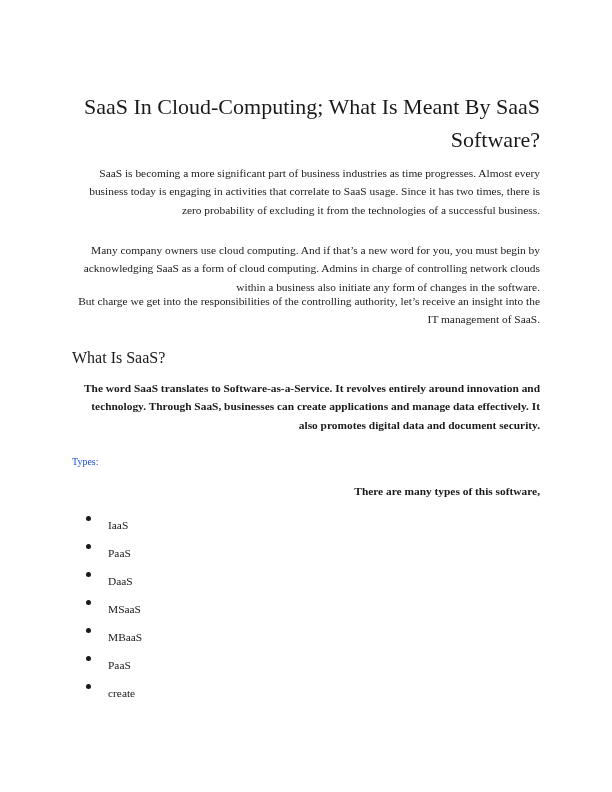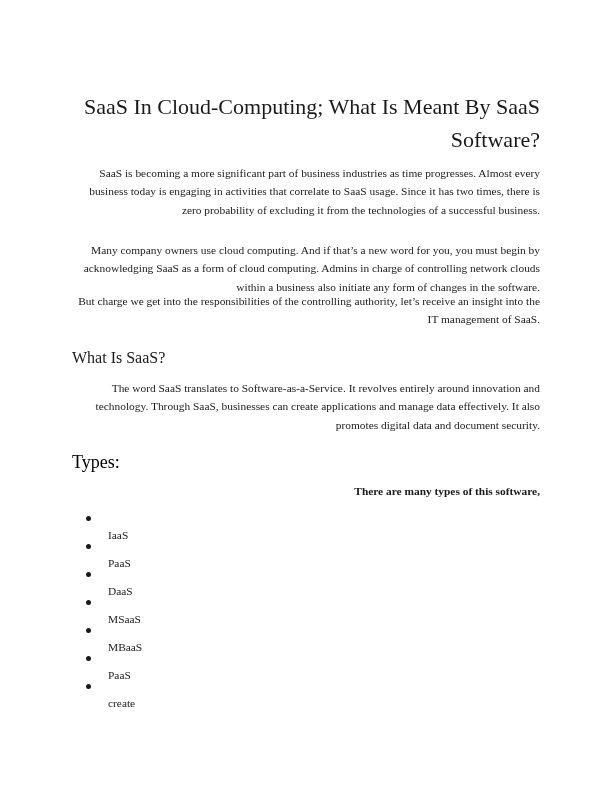--- a/index.html
+++ b/index.html
@@ -48,25 +48,25 @@
       left: 0;
       font-size: 16px;
       line-height: 20px;
       margin: 0;
       font-weight: normal;
       color: #1a1a1a;
     }
     .h3 {
       position: absolute;
       left: 0;
-      font-size: 18px;
+      font-size: 10px;
       line-height: 20px;
       margin: 0;
       font-weight: normal;
-      color: #000000;
+      color: #1d4ed8;
     }
     .list {
       position: absolute;
       left: 0;
       top: 510px;
       margin: 0;
       padding: 0;
       list-style: none;
     }
     .list-item {
@@ -80,40 +80,40 @@
       left: 14px;
       top: 6px;
       width: 5px;
       height: 5px;
       border-radius: 50%;
       background: #1a1a1a;
     }
     .item-label {
       position: absolute;
       left: 36px;
-      top: 16px;
+      top: 6px;
       white-space: nowrap;
     }
   </style>
 </head>
 <body>
 
 <div class="page">
 
   <h1 class="title">SaaS In Cloud-Computing; What Is Meant By SaaS Software?</h1>
 
   <p class="para" style="top:164px;">SaaS is becoming a more significant part of business industries as time progresses. Almost every business today is engaging in activities that correlate to SaaS usage. Since it has two times, there is zero probability of excluding it from the technologies of a successful business.</p>
 
   <p class="para" style="top:221px;margin-top:20px;">Many company owners use cloud computing. And if that’s a new word for you, you must begin by acknowledging SaaS as a form of cloud computing. Admins in charge of controlling network clouds within a business also initiate any form of changes in the software.</p>
 
   <p class="para" style="top:292px;">But charge we get into the responsibilities of the controlling authority, let’s receive an insight into the IT management of SaaS.</p>
 
   <h2 class="h2" style="top:348px;">What Is SaaS?</h2>
 
-  <p class="para" style="top:379px;">The word SaaS translates to Software-as-a-Service. It revolves entirely around innovation and technology. Through SaaS, businesses can create applications and manage data effectively. It also promotes digital data and document security.</p>
+  <p class="para" style="top:379px;font-weight:bold;">The word SaaS translates to Software-as-a-Service. It revolves entirely around innovation and technology. Through SaaS, businesses can create applications and manage data effectively. It also promotes digital data and document security.</p>
 
   <h3 class="h3" style="top:452px;">Types:</h3>
 
   <p class="para" style="top:482px;font-weight:bold;">There are many types of this software,</p>
 
   <ul class="list">
     <li class="list-item">
       <span class="bullet"></span>
       <span class="item-label">IaaS</span>
     </li>

